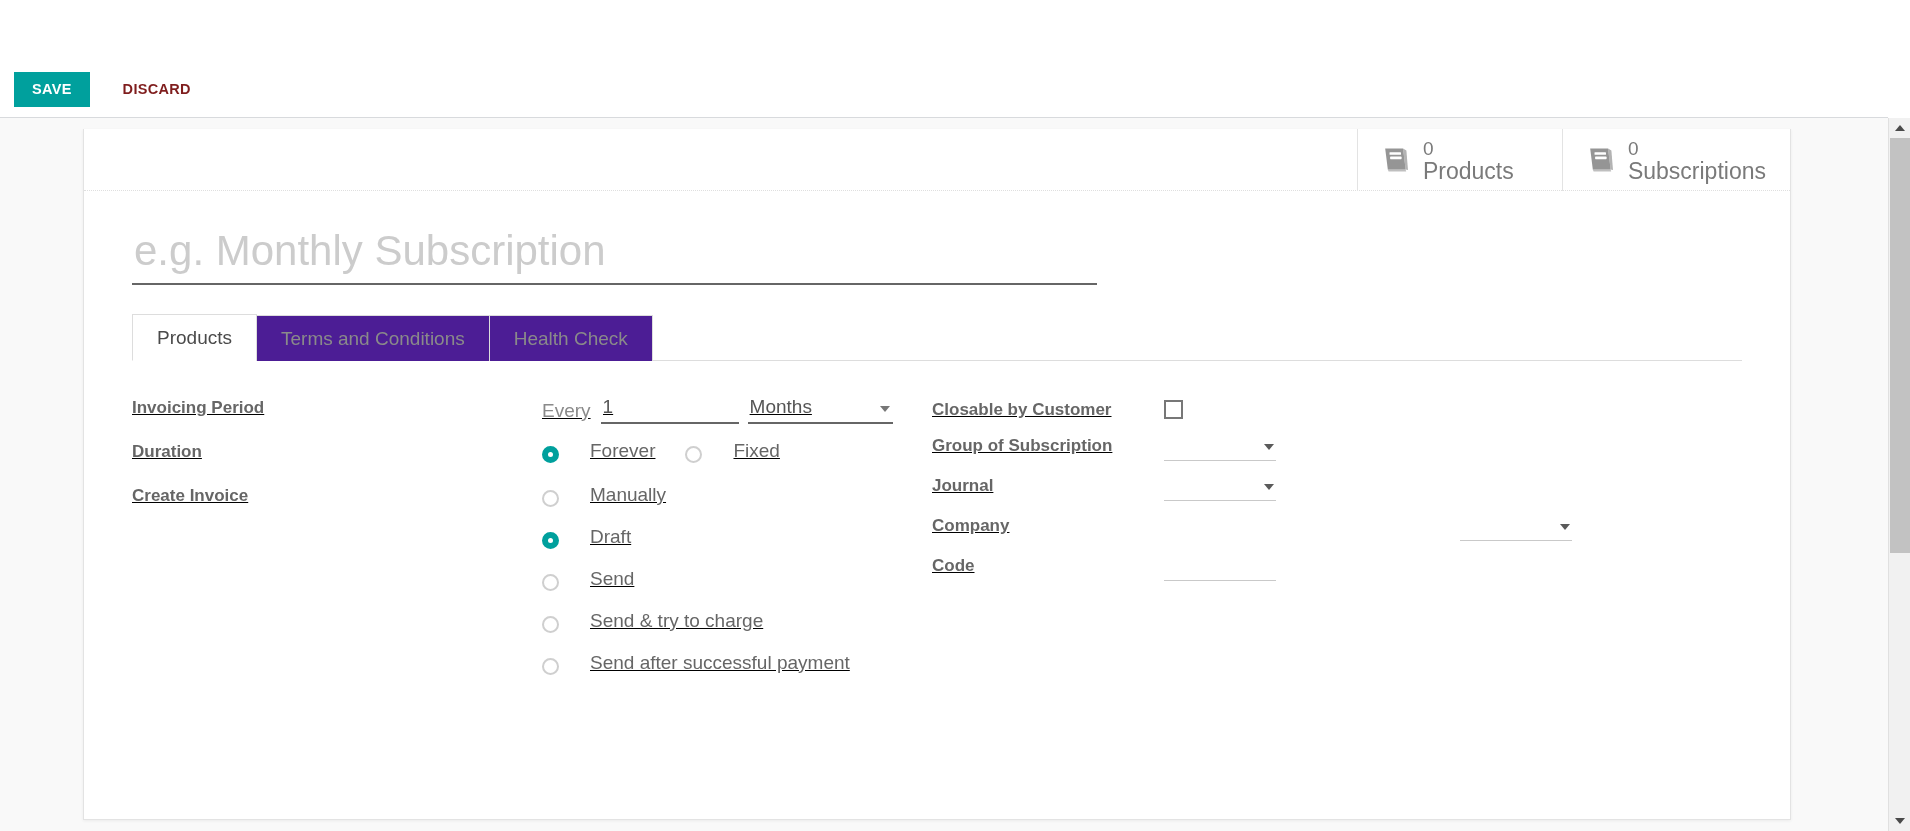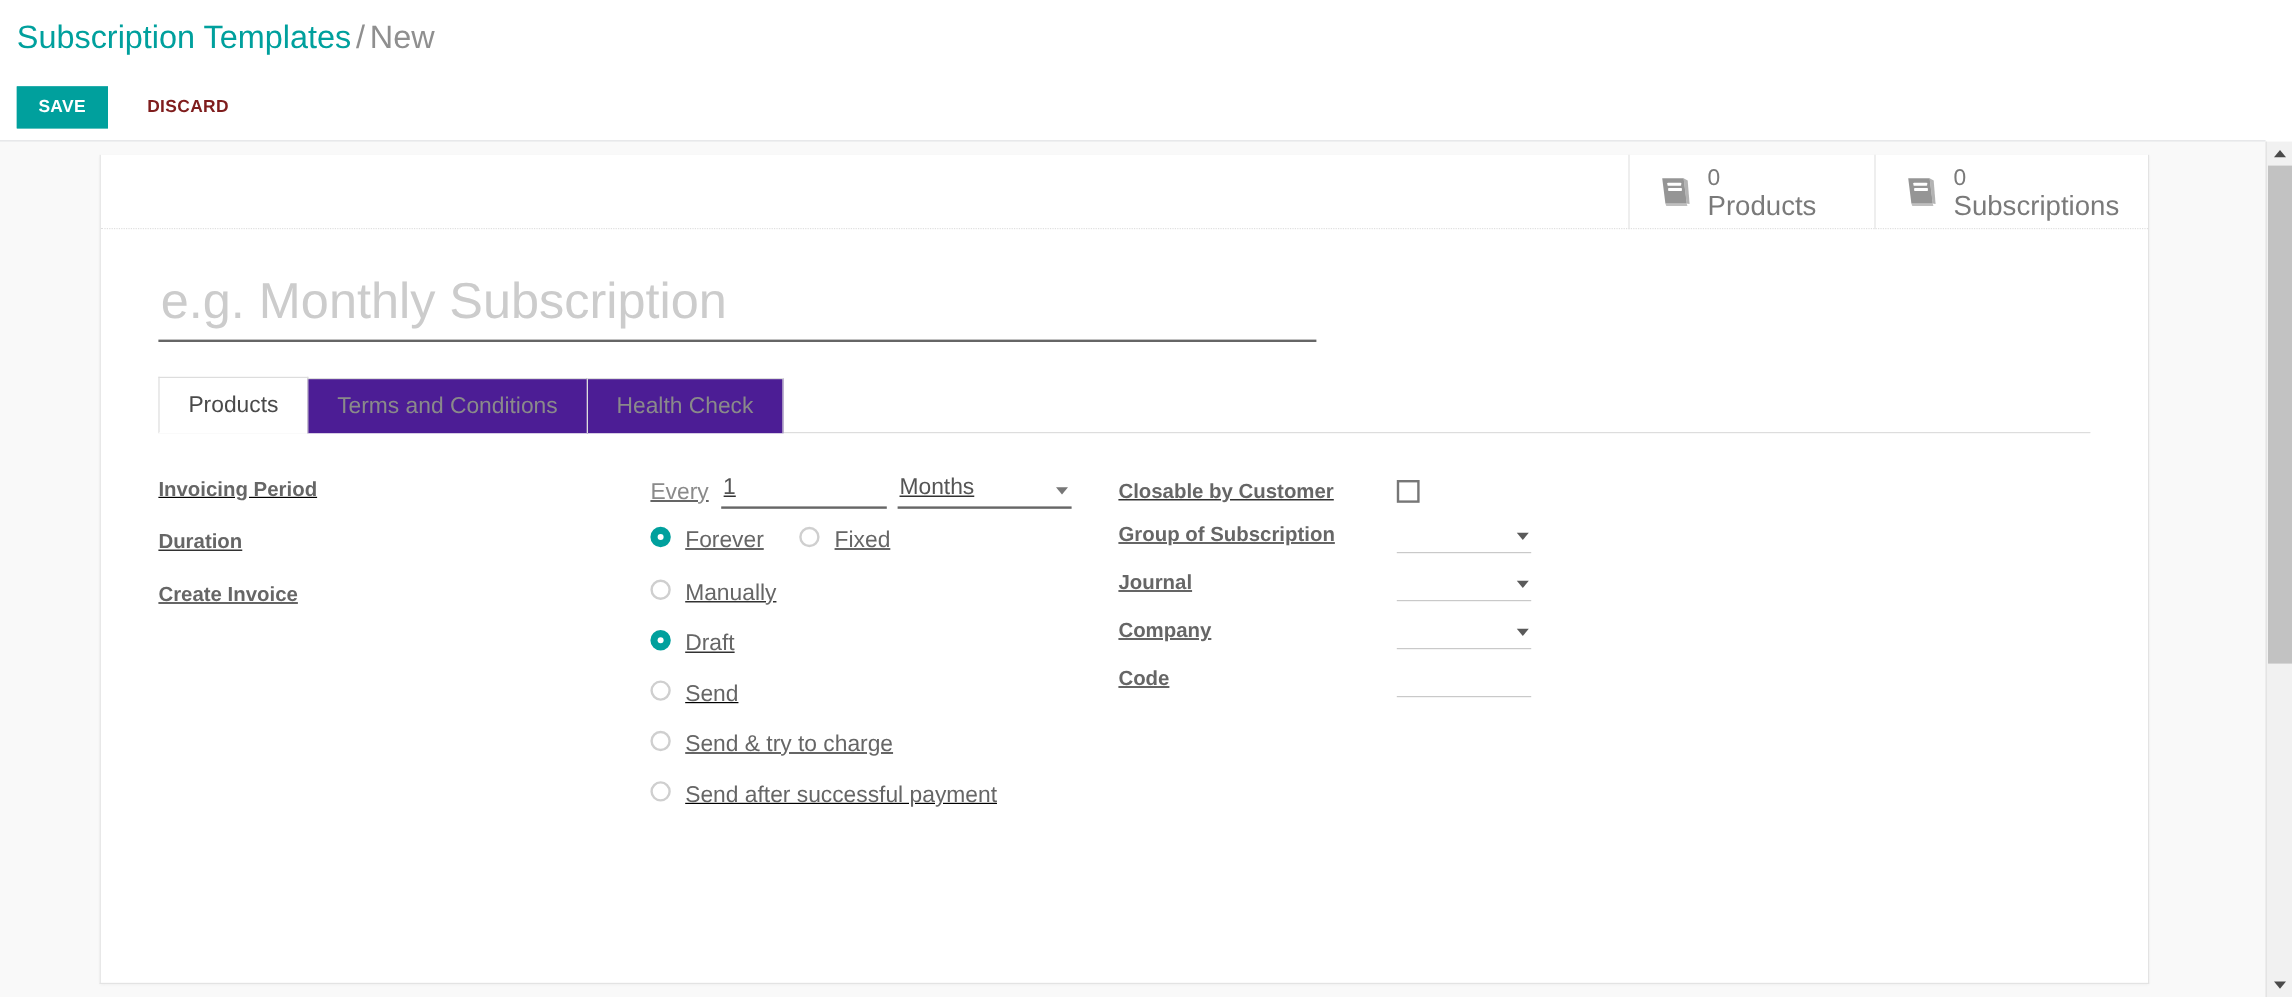--- a/index.html
+++ b/index.html
@@ -267,23 +267,24 @@
     width: 0; height: 0;
     border-left: 5px solid transparent;
     border-right: 5px solid transparent;
     border-top: 6px solid #777777;
   }
 
   
   .radio-inline { display: flex; align-items: center; }
   .radio-item {
     display: flex;
-    align-items: flex-start;
+    align-items: flex-end;
     margin-right: 30px;
     cursor: pointer;
+    gap: 19px;
   }
   .radio-stack .radio-item {
     margin-right: 0;
     margin-bottom: 18px;
   }
   .radio-stack .radio-item:last-child { margin-bottom: 0; }
   .radio-dot {
     width: 17px; height: 17px;
     border-radius: 50%;
     border: 2px solid #cfcfcf;
@@ -386,23 +387,20 @@
   .sb-bottom {
     position: absolute;
     bottom: 0; left: 0;
   }
 </style>
 </head>
 <body>
 
 <div class="control-panel">
 
-  <div class="breadcrumb">
-    <span class="crumb-link">Subscription Templates</span><span class="crumb-sep">/</span><span class="crumb-active">New</span>
-  </div>
 
   <div class="cp-buttons">
     <button class="btn-save">SAVE</button>
     <button class="btn-discard">DISCARD</button>
   </div>
 
 </div>
 
 <div class="form-view">
 
@@ -540,21 +538,21 @@
           </div>
 
           <div class="f-row" style="margin-bottom:10px;">
             <div class="f-label">Journal</div>
             <div class="m2o-field">
               <span class="f-value"></span>
               <span class="caret"></span>
             </div>
           </div>
 
-          <div class="f-row" style="margin-bottom:10px;">
+          <div class="f-row" style="margin-bottom:10px;justify-content:space-between;">
             <div class="f-label">Company</div>
             <div class="m2o-field">
               <span class="f-value"></span>
               <span class="caret"></span>
             </div>
           </div>
 
           <div class="f-row">
             <div class="f-label">Code</div>
             <div class="char-field">

